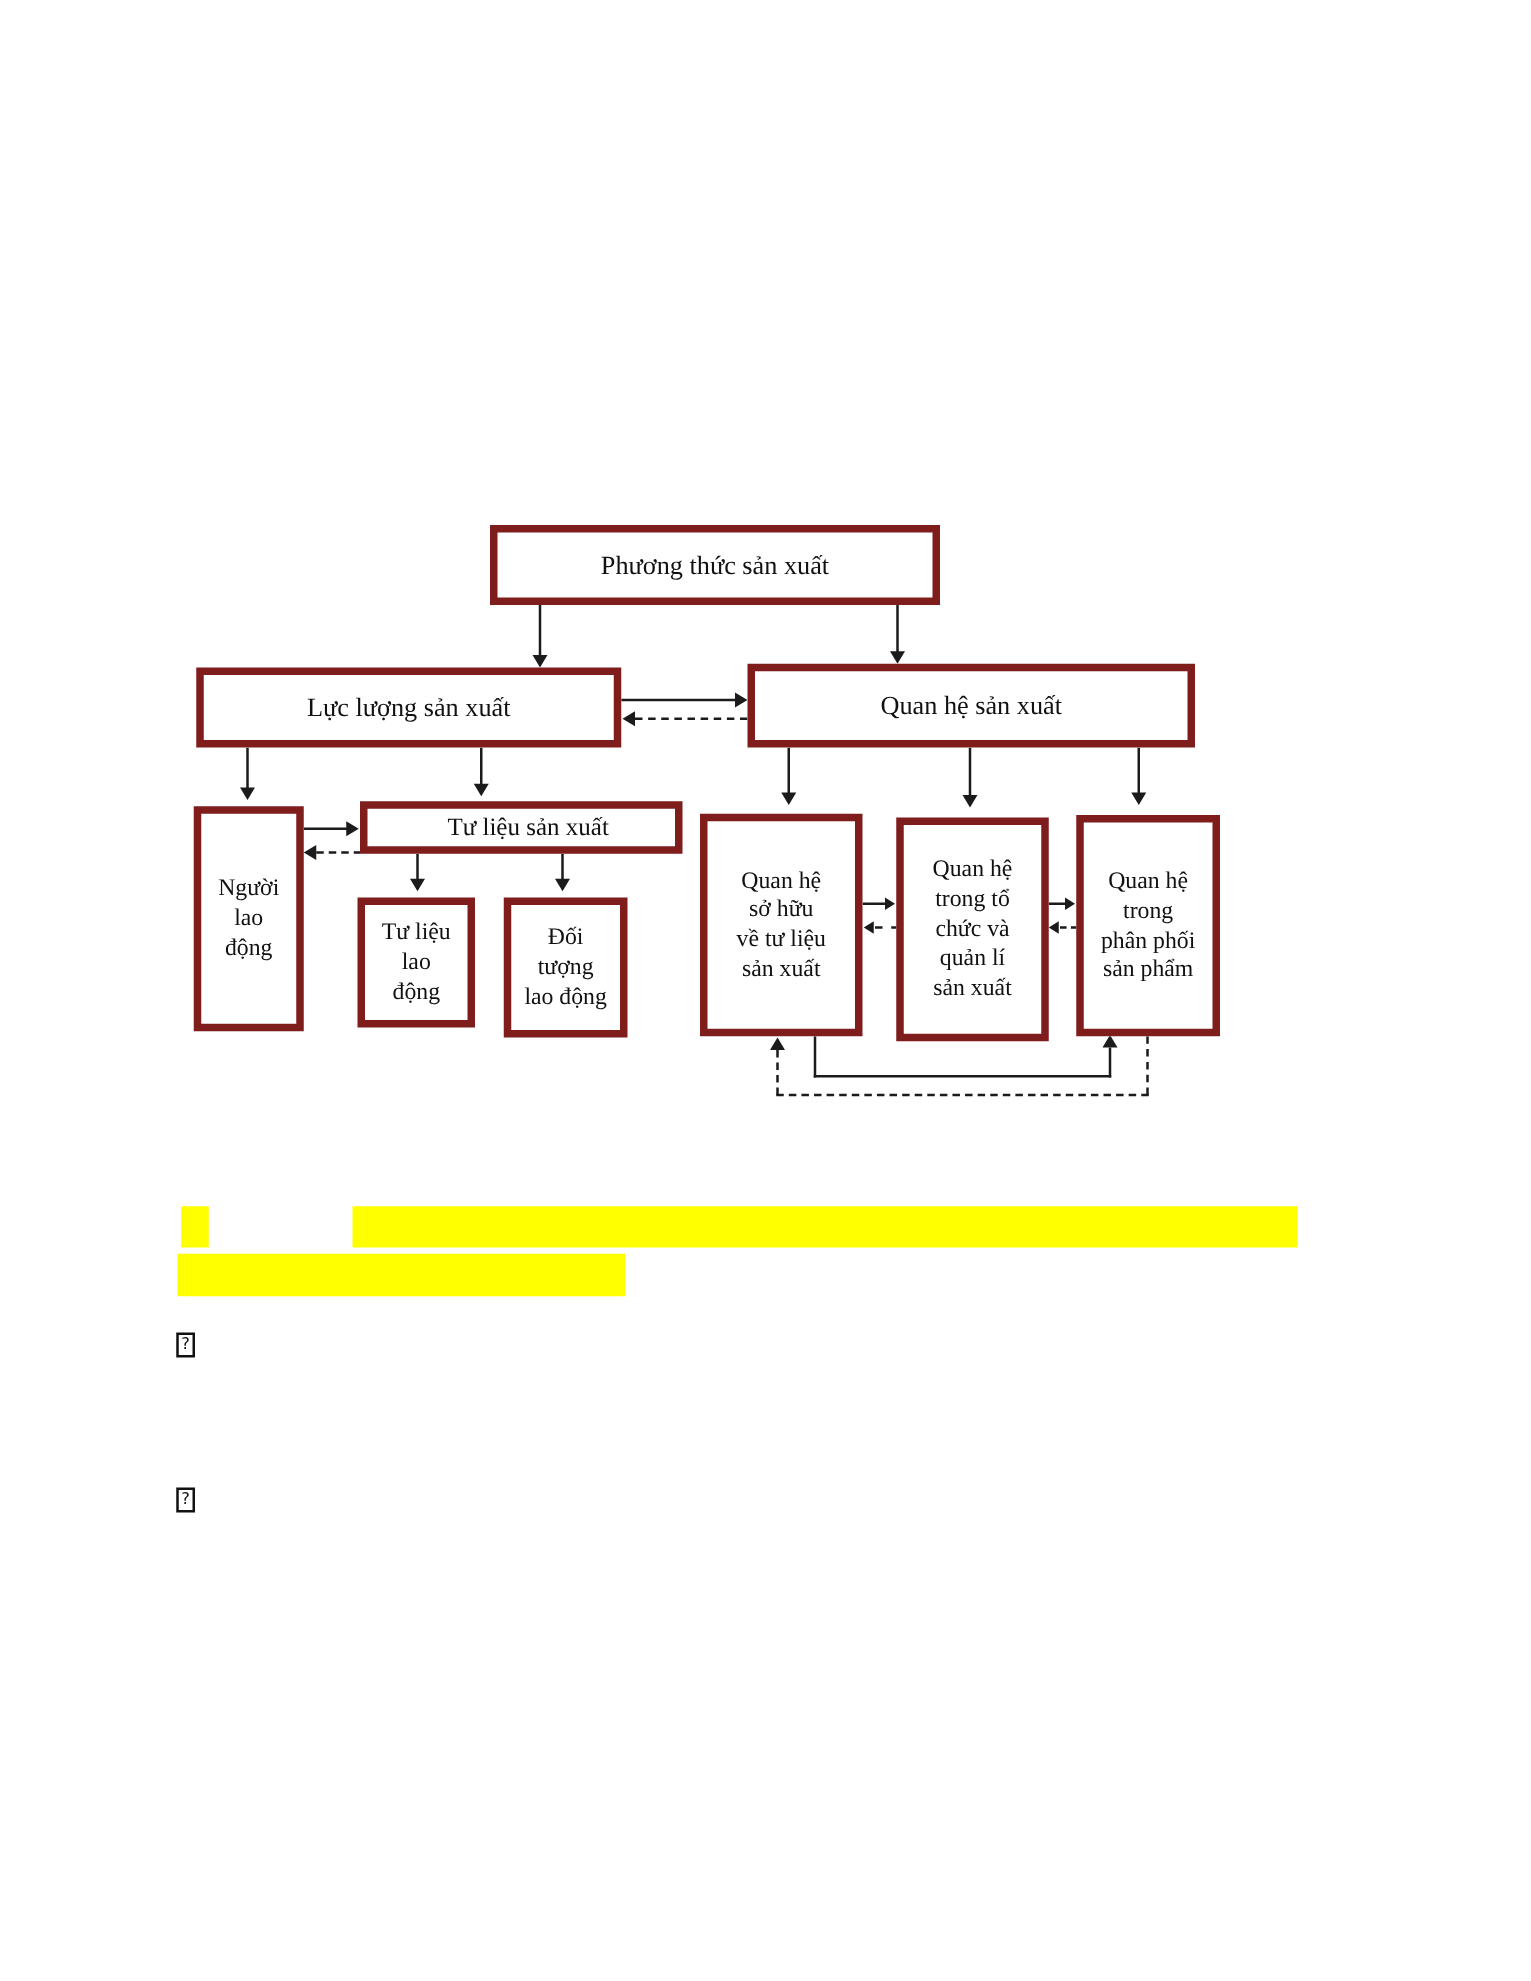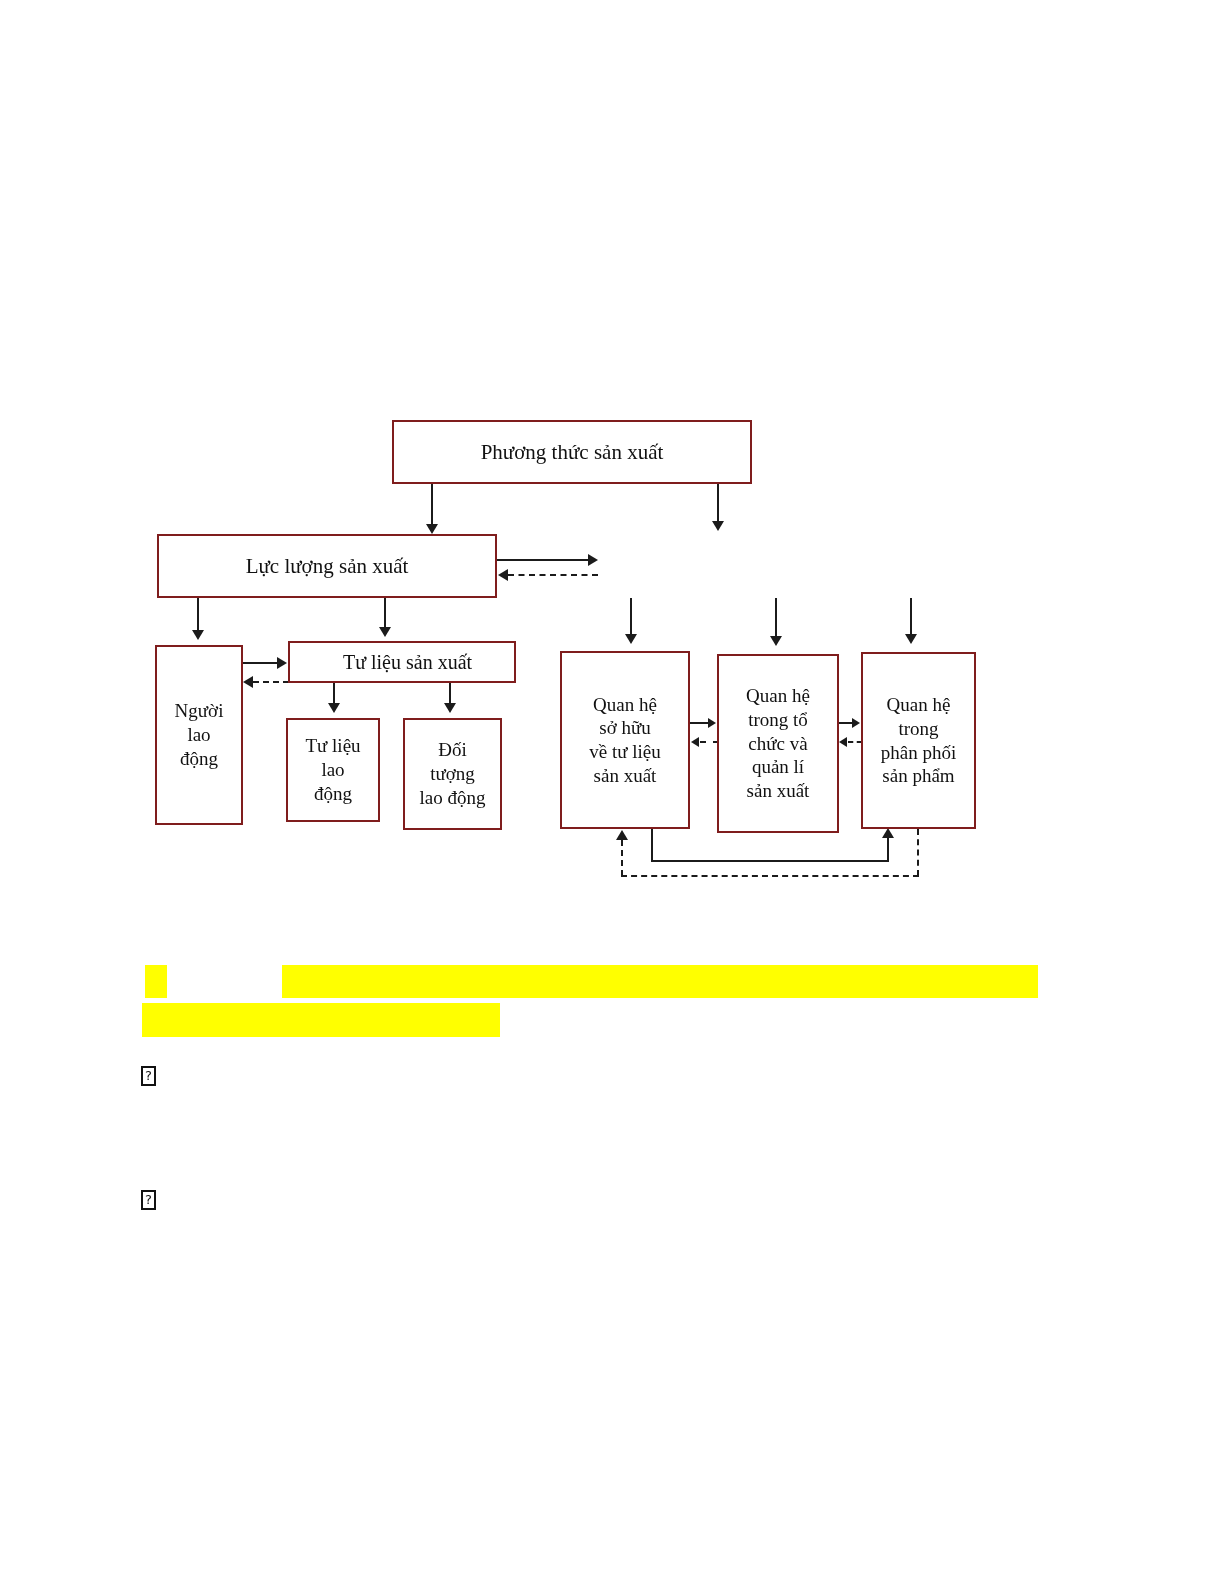--- a/index.html
+++ b/index.html
@@ -25,37 +25,37 @@
   
   #diagram {
     position: absolute;
     left: 0; top: 0;
     width: 1225px;
     height: 950px;
   }
   .node {
     position: absolute;
     box-sizing: border-box;
-    border: 2px solid #7f1d1d;
+    border: 6px solid #7f1d1d;
     background: #ffffff;
     display: flex;
     align-items: center;
     justify-content: center;
     text-align: center;
     font-family: "Liberation Serif", serif;
     color: #111111;
     line-height: 1.25;
     z-index: 3;
   }
   .node span { display: block; padding: 0 4px; }
   .n-top      { left: 392px; top: 420px;  width: 360px; height: 64px;  font-size: 21px; }
   .n-llsx     { left: 157px; top: 534px;  width: 340px; height: 64px;  font-size: 21px; }
   .n-qhsx     { left: 598px; top: 531px;  width: 358px; height: 67px;  font-size: 21px; }
   .n-nguoi    { left: 155px; top: 645px;  width: 88px;  height: 180px; font-size: 19px; }
-  .n-tlsx     { left: 288px; top: 641px;  width: 228px; height: 42px;  font-size: 20px; padding-left: 11px; }
+  .n-tlsx     { left: 288px; top: 641px;  width: 258px; height: 42px;  font-size: 20px; padding-left: 11px; }
   .n-tllд     { left: 286px; top: 718px;  width: 94px;  height: 104px; font-size: 19px; }
   .n-dtld     { left: 403px; top: 718px;  width: 99px;  height: 112px; font-size: 19px; }
   .n-qh1      { left: 560px; top: 651px;  width: 130px; height: 178px; font-size: 19px; }
   .n-qh2      { left: 717px; top: 654px;  width: 122px; height: 179px; font-size: 19px; }
   .n-qh3      { left: 861px; top: 652px;  width: 115px; height: 177px; font-size: 19px; }
 
   
   .ln { position: absolute; background: #1b1b1b; z-index: 1; }
   .ln.v { width: 2px; }
   .ln.h { height: 2px; }
@@ -175,20 +175,23 @@
     <div class="arrow up" style="left:616px; top:830px;"></div>
 
     <div class="node n-top">
       <span>Phương thức sản xuất</span>
     </div>
 
     <div class="node n-llsx">
       <span>Lực lượng sản xuất</span>
     </div>
 
+    <div class="node n-qhsx">
+      <span>Quan hệ sản xuất</span>
+    </div>
 
     <div class="node n-nguoi">
       <span class="ml">Người<br>lao<br>động</span>
     </div>
 
     <div class="node n-tlsx">
       <span>Tư liệu sản xuất</span>
     </div>
 
     <div class="node n-tllд">

